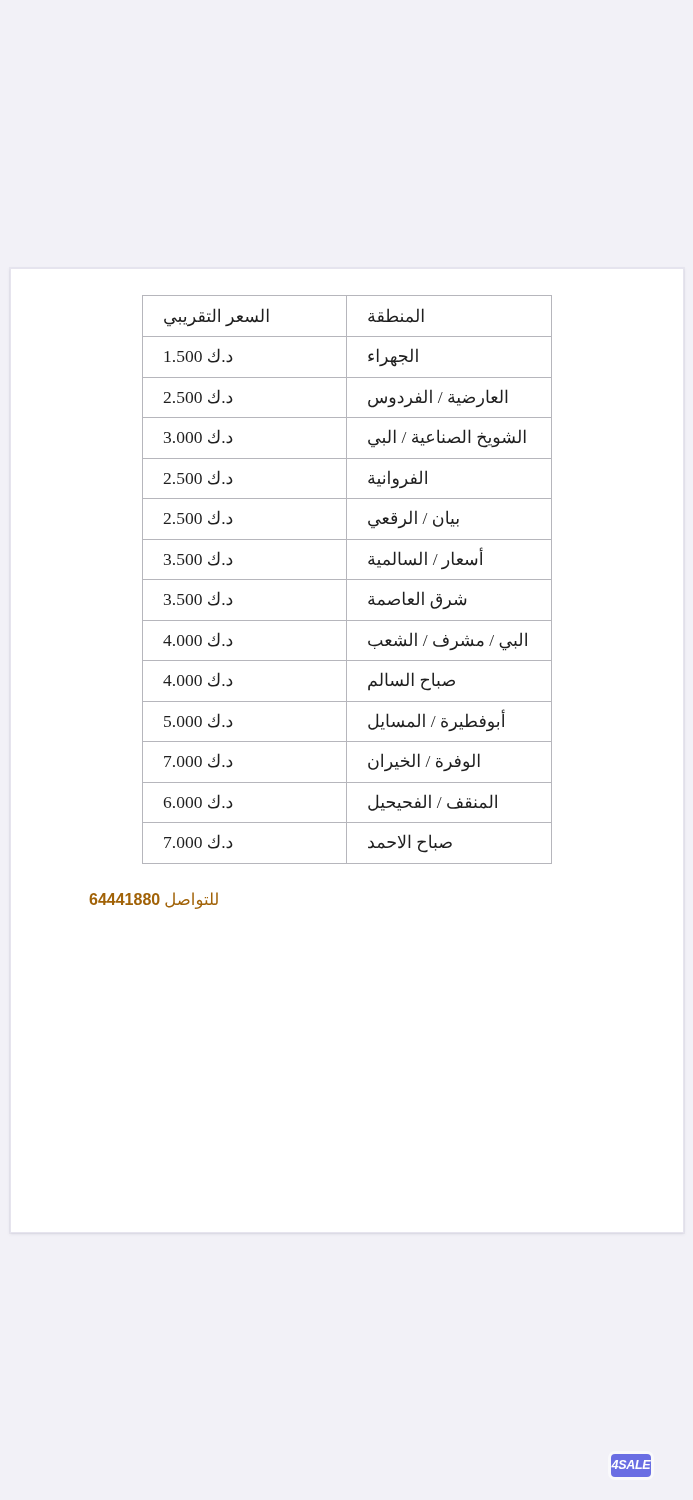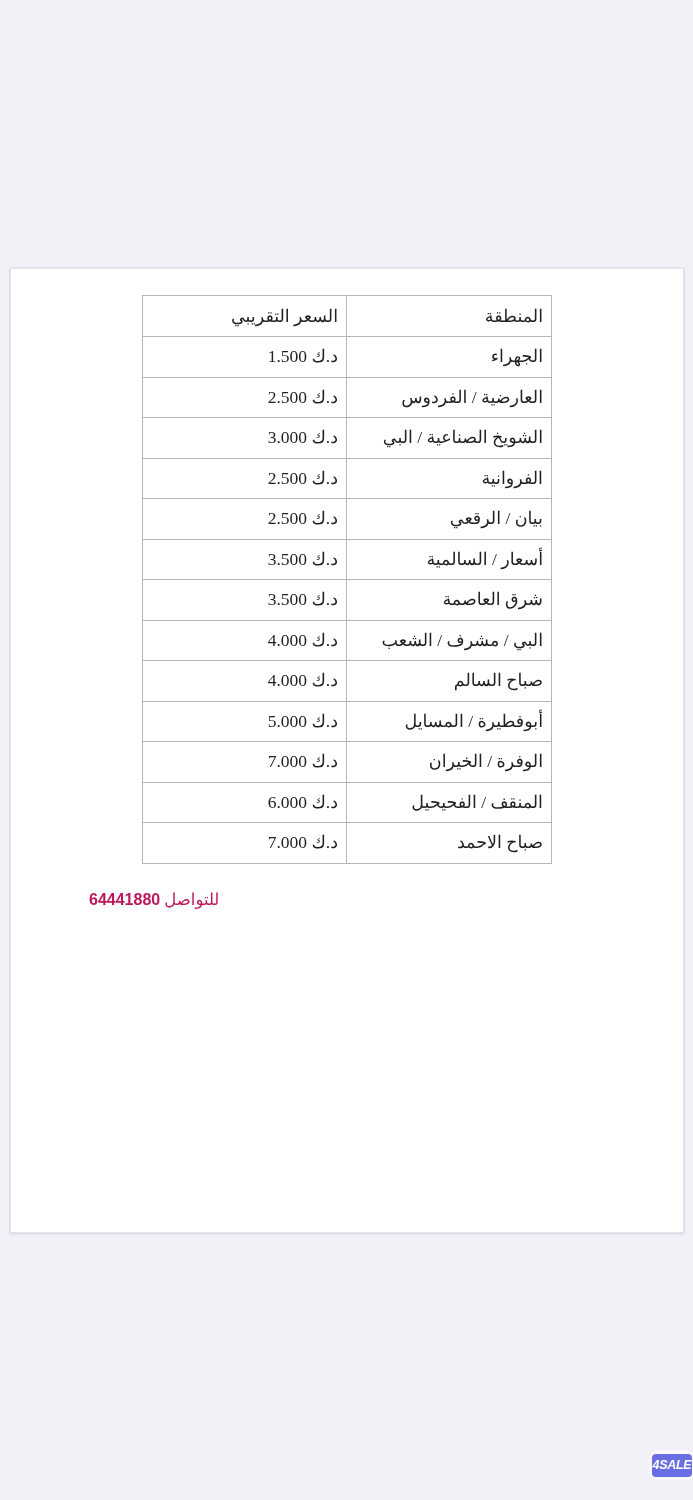--- a/index.html
+++ b/index.html
@@ -61,27 +61,27 @@
     direction: rtl;
     border-collapse: collapse;
     width: 409px;
     table-layout: fixed;
   }
 
   table.price-table th,
   table.price-table td {
     border: 1px solid #b6b6bc;
     height: 40.5px;
-    text-align: right;
+    text-align: left;
     vertical-align: middle;
     font-size: 17.5px;
     color: #1f1f1f;
     font-family: "Liberation Serif", "DejaVu Serif", serif;
     font-weight: normal;
-    padding: 0 8px;
+    padding: 0 20px;
     white-space: nowrap;
     overflow: hidden;
   }
 
   table.price-table th {
     height: 41px;
   }
 
   
   table.price-table col.col-area  { width: 205px; }
@@ -95,39 +95,39 @@
 
   
   .contact {
     direction: rtl;
     margin-top: 26px;
     padding-right: 0;
     padding-left: 0;
     text-align: left;
     margin-left: 78px;
     font-size: 16.5px;
-    color: #be185d;
+    color: #a16207;
     font-family: "Liberation Serif", "DejaVu Serif", serif;
   }
   .contact-row {
     display: inline-block;
     direction: rtl;
   }
   .contact-label { font-weight: normal; }
   .contact-number {
     font-family: "Liberation Sans", "DejaVu Sans", sans-serif;
     font-weight: bold;
     font-size: 16px;
     letter-spacing: -0.2px;
   }
 
   
   .watermark {
     position: absolute;
-    left: 652px;
+    left: 611px;
     top: 1454px;
     width: 40px;
     height: 23px;
     background: #6a6ee3;
     border-radius: 4px;
     display: flex;
     align-items: center;
     justify-content: center;
     box-shadow: 0 0 0 3px rgba(255,255,255,0.55);
   }

